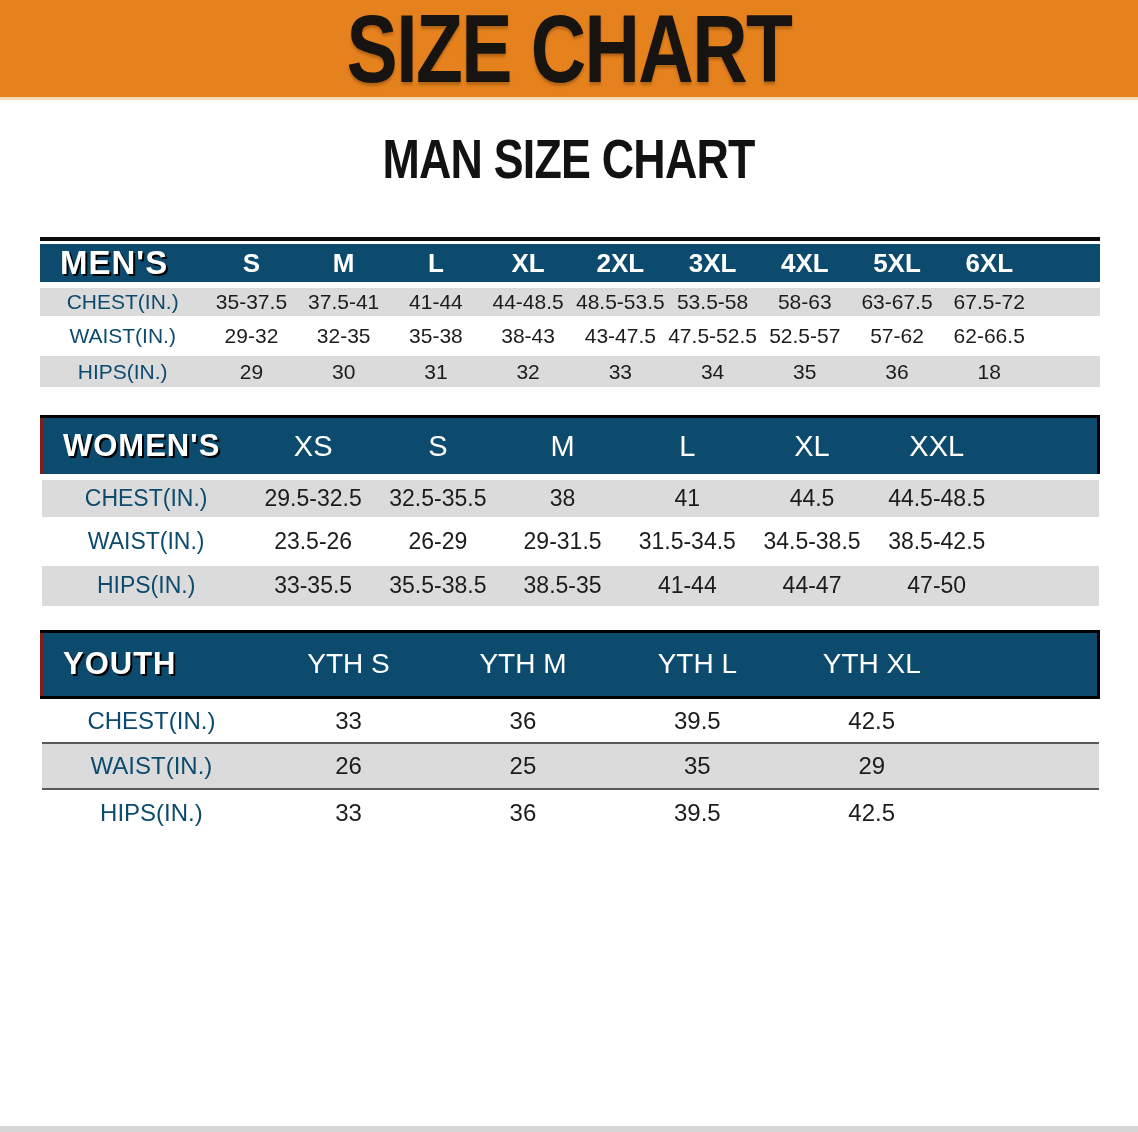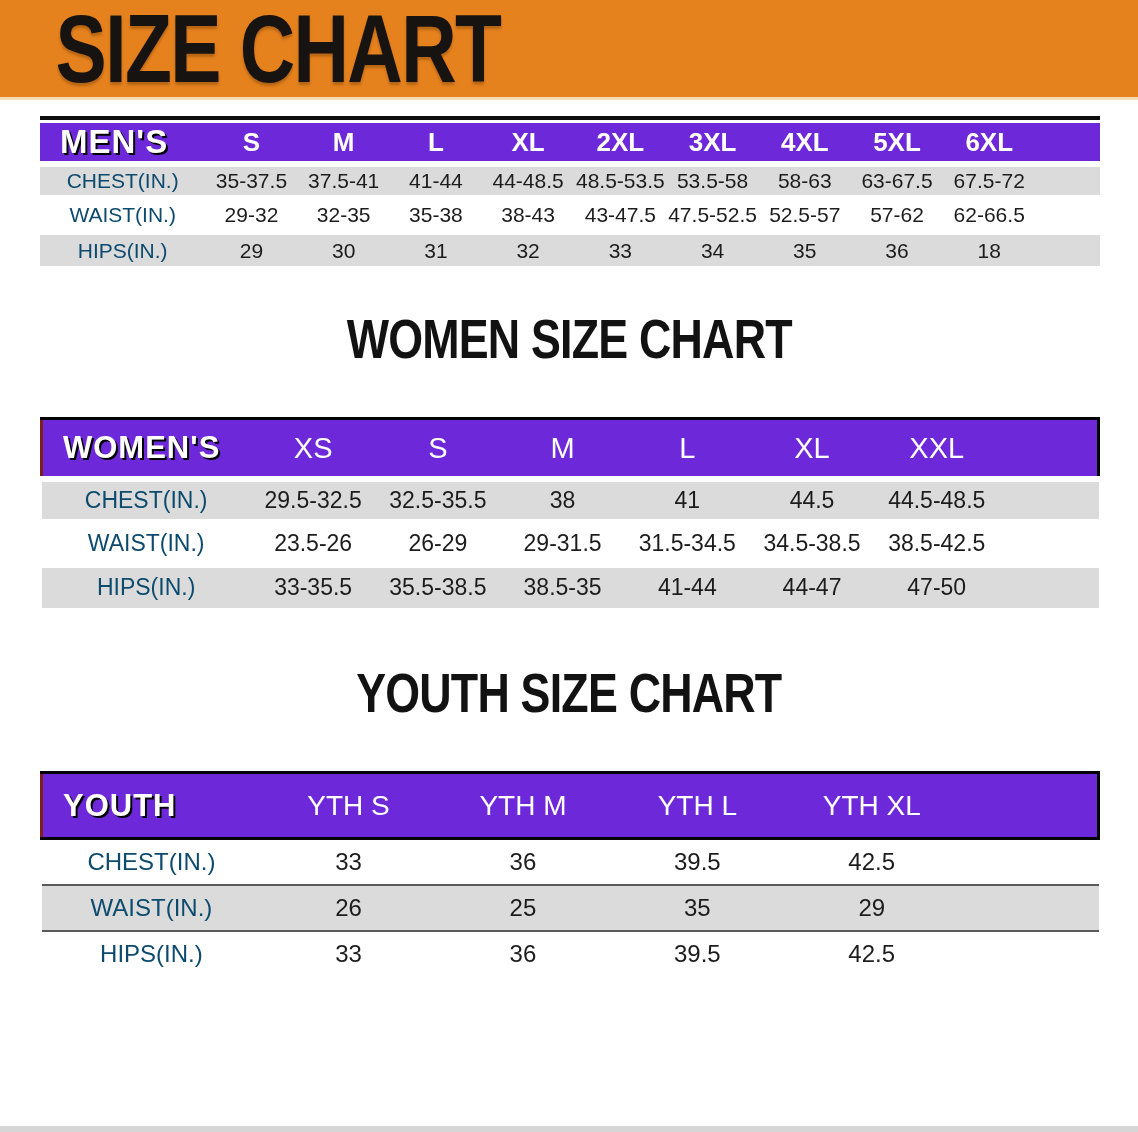--- a/index.html
+++ b/index.html
@@ -11,21 +11,21 @@
     color: #1c1c1c;
     overflow: hidden;
   }
   .page { position: relative; width: 1138px; height: 1132px; }
 
   
   .banner {
     height: 100px;
     background: #e6821e;
     border-bottom: 3px solid #f6dcb4;
-    display: flex; align-items: center; justify-content: flex-start;
+    display: flex; align-items: center; justify-content: center;
   }
   .banner-title {
     font-size: 96px; font-weight: 800; line-height: 96px;
     color: #161311; letter-spacing: -2px;
     transform: scaleX(0.80);
     text-shadow: 0 3px 3px rgba(90,45,0,0.35);
     white-space: nowrap;
   }
 
   
@@ -49,21 +49,21 @@
 
   table.size-table {
     width: 100%; border-collapse: collapse; table-layout: fixed;
   }
   table.size-table th, table.size-table td {
     text-align: center; padding: 0; overflow: hidden; white-space: nowrap;
   }
 
   
   thead th {
-    background: #6d28d9; color: #ffffff;
+    background: #0c4a6e; color: #ffffff;
   }
   .men   thead th { height: 38px; font-size: 26px; font-weight: 700; }
   .women thead th { height: 60px; font-size: 29px; font-weight: 500;
                     border-top: 3px solid #020202; border-bottom: 3px solid #020202; }
   .youth thead th { height: 66px; font-size: 28px; font-weight: 400;
                     border-top: 3px solid #020202; border-bottom: 3px solid #020202; }
   .women thead th:first-child, .youth thead th:first-child { border-left: 3px solid #7f1d1d; }
   .women thead th:last-child,  .youth thead th:last-child  { border-right: 3px solid #020202; }
 
   th.corner {
@@ -93,20 +93,23 @@
 </style>
 </head>
 <body>
 
 <div class="page">
 
   <div class="banner">
     <div class="banner-title">SIZE CHART</div>
   </div>
 
+  <h2 class="section-heading heading-man">
+    <span>MAN SIZE CHART</span>
+  </h2>
 
   <div class="tbl-wrap men">
     <div class="men-topline"></div>
     <table class="size-table men">
       <colgroup>
         <col style="width:15.6%">
         <col style="width:8.7%">
           <col style="width:8.7%">
           <col style="width:8.7%">
           <col style="width:8.7%">
@@ -169,23 +172,20 @@
           <td>34</td>
           <td>35</td>
           <td>36</td>
           <td>18</td>
           <td></td>
         </tr>
       </tbody>
     </table>
   </div>
 
-  <h2 class="section-heading heading-women">
-    <span>WOMEN SIZE CHART</span>
-  </h2>
 
   <div class="tbl-wrap women">
     <table class="size-table women">
       <colgroup>
         <col style="width:19.8%">
         <col style="width:11.8%">
           <col style="width:11.8%">
           <col style="width:11.8%">
           <col style="width:11.8%">
           <col style="width:11.8%">
@@ -232,23 +232,20 @@
           <td>38.5-35</td>
           <td>41-44</td>
           <td>44-47</td>
           <td>47-50</td>
           <td></td>
         </tr>
       </tbody>
     </table>
   </div>
 
-  <h2 class="section-heading heading-youth">
-    <span>YOUTH SIZE CHART</span>
-  </h2>
 
   <div class="tbl-wrap youth">
     <table class="size-table youth">
       <colgroup>
         <col style="width:20.8%">
         <col style="width:16.5%">
           <col style="width:16.5%">
           <col style="width:16.5%">
           <col style="width:16.5%">
         <col style="width:13.2%">

